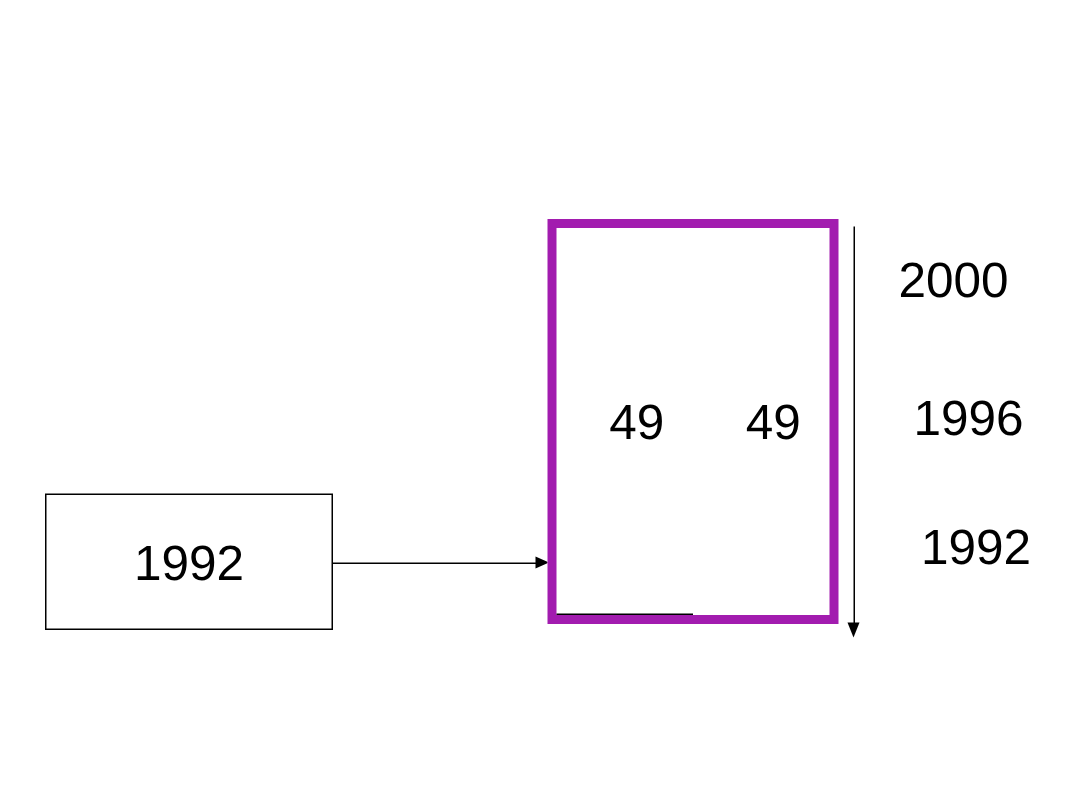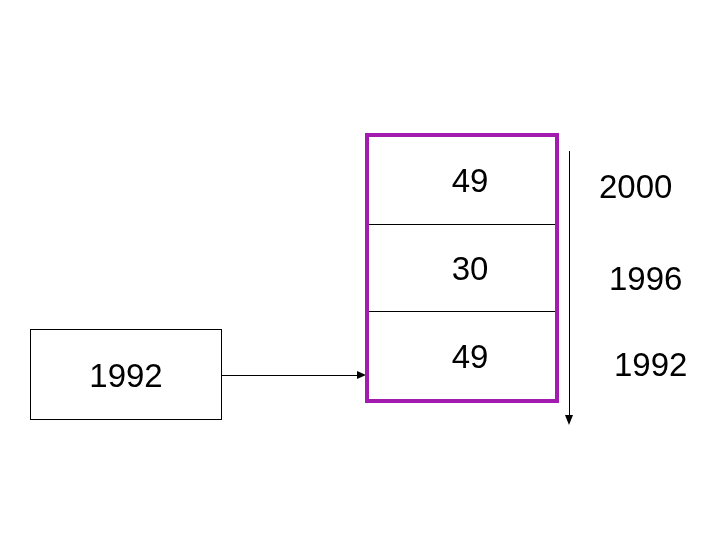--- a/index.html
+++ b/index.html
@@ -66,28 +66,27 @@
     height: 0;
     border-top: 4.5px solid transparent;
     border-bottom: 4.5px solid transparent;
     border-left: 9px solid #000000;
   }
 
   
   .stack {
     position: absolute;
     left: 365px;
-    top: 133px;
+    top: 146px;
     width: 194px;
     height: 270px;
     box-sizing: border-box;
-    border: 4px solid #a21caf;
+    border: 6px solid #a21caf;
     background: #ffffff;
     display: flex;
-    flex-direction: column;
   }
   .stack .cell {
     position: relative;
     flex: 1 1 0;
     box-sizing: border-box;
     border-bottom: 1px solid #000000;
   }
   .stack .cell:last-child {
     border-bottom: none;
   }
@@ -154,23 +153,20 @@
   <div class="h-arrow">
     <div class="shaft"></div>
     <div class="head"></div>
   </div>
 
   <div class="stack">
     <div class="cell">
       <span class="cell-value">49</span>
     </div>
     <div class="cell">
-      <span class="cell-value">30</span>
-    </div>
-    <div class="cell">
       <span class="cell-value">49</span>
     </div>
   </div>
 
   <div class="v-arrow">
     <div class="shaft"></div>
     <div class="head"></div>
   </div>
 
   <span class="year-label y0">2000</span>

